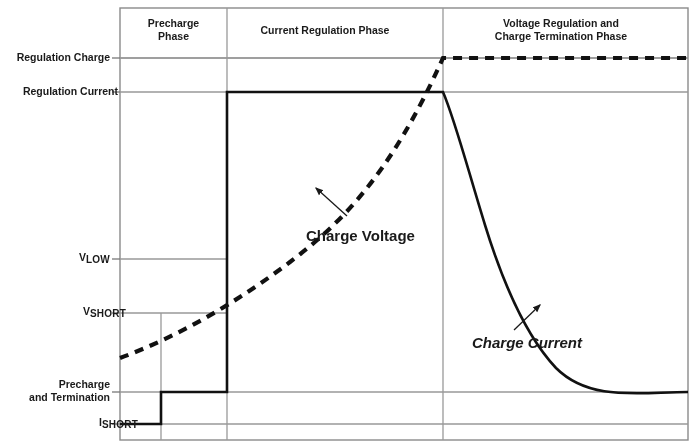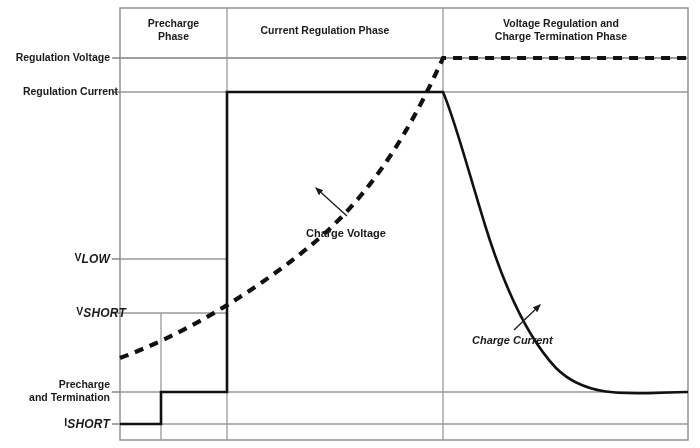--- a/index.html
+++ b/index.html
@@ -18,24 +18,24 @@
     text-align:right;line-height:12.5px;
     white-space:pre-line;
   }
   .phase-title{
     position:absolute;
     font-size:10.5px;font-weight:bold;color:#1a1a1a;
     text-align:center;line-height:13px;white-space:pre-line;
   }
   .curve-annot{
     position:absolute;
-    font-size:11px;font-weight:bold;color:#1a1a1a;
+    font-size:15px;font-weight:bold;color:#1a1a1a;
     white-space:nowrap;
   }
-  .sub{font-size:12px;vertical-align:baseline;position:relative;top:2px;letter-spacing:0.2px;font-style:italic;}
+  .sub{font-size:10px;vertical-align:baseline;position:relative;top:2px;letter-spacing:0.2px;}
 </style>
 </head>
 <body>
 
 <div id="stage">
 
   <svg id="chart-svg" viewBox="0 0 700 448">
 
     <rect x="120" y="8" width="568" height="432" fill="#ffffff" stroke="#8a8a8a" stroke-width="1.4"></rect>
 
@@ -74,28 +74,28 @@
     <line x1="347" y1="216" x2="316" y2="188" stroke="#1a1a1a" stroke-width="1.3" marker-end="url(#arrowhead)"></line>
     <line x1="514" y1="330" x2="540" y2="305" stroke="#1a1a1a" stroke-width="1.3" marker-end="url(#arrowhead)"></line>
   </svg>
 
   <div class="phase-title" style="left:120px;top:17px;width:107px;">Precharge
 Phase</div>
   <div class="phase-title" style="left:227px;top:24px;width:196px;">Current Regulation Phase</div>
   <div class="phase-title" style="left:443px;top:17px;width:236px;">Voltage Regulation and
 Charge Termination Phase</div>
 
-  <div class="axis-label" style="left:0px;top:51px;width:110px;">Regulation Voltage</div>
+  <div class="axis-label" style="left:0px;top:51px;width:110px;">Regulation Charge</div>
   <div class="axis-label" style="left:0px;top:85px;width:110px;padding-left:8px;">Regulation Current</div>
 
   <div class="axis-label" style="left:0px;top:251px;width:110px;"><span>V</span><span class="sub">LOW</span></div>
 
   <div class="axis-label" style="left:16px;top:305px;width:110px;"><span>V</span><span class="sub">SHORT</span></div>
 
   <div class="axis-label" style="left:0px;top:378px;width:110px;">Precharge
 and Termination</div>
 
-  <div class="axis-label" style="left:0px;top:416px;width:110px;"><span>I</span><span class="sub">SHORT</span></div>
+  <div class="axis-label" style="left:0px;top:416px;width:110px;padding-left:28px;"><span>I</span><span class="sub">SHORT</span></div>
 
   <div class="curve-annot" style="left:306px;top:227px;">Charge Voltage</div>
   <div class="curve-annot" style="left:472px;top:334px;font-style:italic;">Charge Current</div>
 
 </div>
 
 </body></html>

